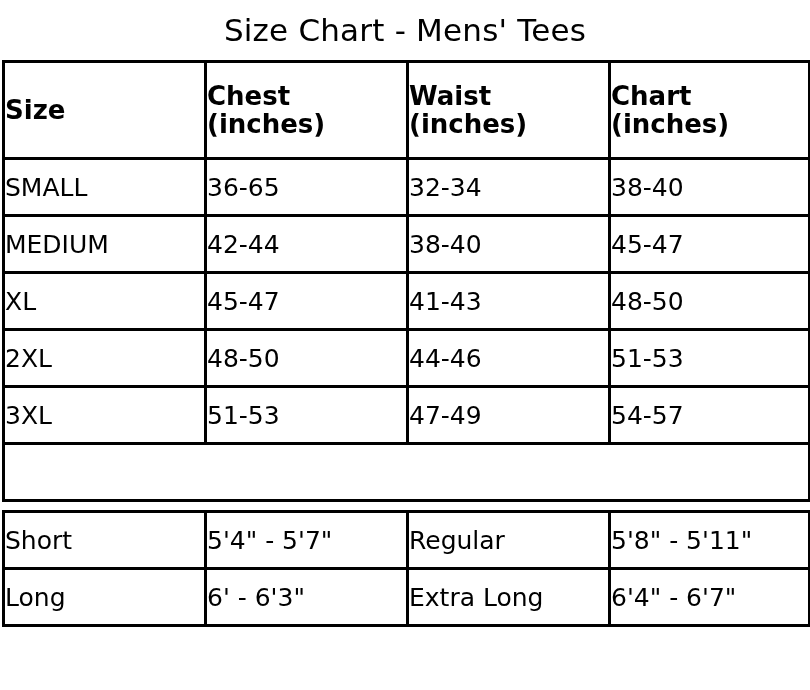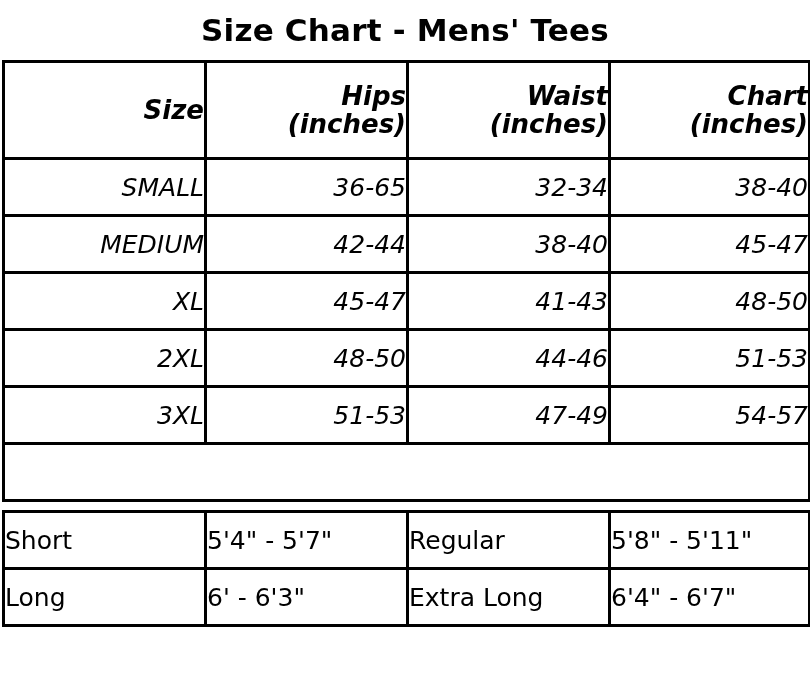--- a/index.html
+++ b/index.html
@@ -21,41 +21,40 @@
     display: flex;
     flex-direction: column;
     background: #ffffff;
   }
   .title {
     flex: 0 0 60px;
     display: flex;
     align-items: center;
     justify-content: center;
     font-size: 31px;
-    font-weight: bold;
+    font-weight: normal;
     letter-spacing: 0.2px;
     text-align: center;
   }
   table.size-table {
     border-collapse: collapse;
     width: 806px;
     margin: 0 2px;
     table-layout: fixed;
   }
   table.size-table td,
   table.size-table th {
     border: 3px solid #000000;
-    text-align: right;
+    text-align: left;
     vertical-align: middle;
     font-size: 25px;
     font-weight: normal;
     padding: 0;
     height: 54px;
     line-height: 1.08;
-    font-style: italic;
   }
   table.size-table thead th {
     font-weight: bold;
     font-size: 26px;
     height: 94px;
   }
   table.size-table thead th .hdr-line2 {
     display: block;
   }
   col.c1 { width: 202px; }
@@ -102,21 +101,21 @@
         <col class="c2">
         <col class="c3">
         <col class="c4">
     </colgroup>
     <thead>
       <tr>
         <th>
           <span>Size</span>
         </th>
         <th>
-          <span>Hips</span>
+          <span>Chest</span>
           <span class="hdr-line2">(inches)</span>
         </th>
         <th>
           <span>Waist</span>
           <span class="hdr-line2">(inches)</span>
         </th>
         <th>
           <span>Chart</span>
           <span class="hdr-line2">(inches)</span>
         </th>

